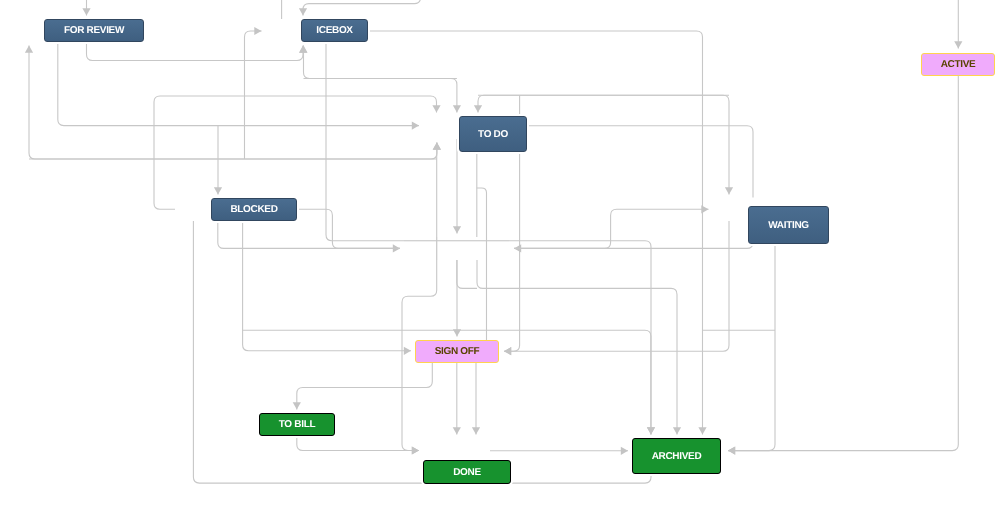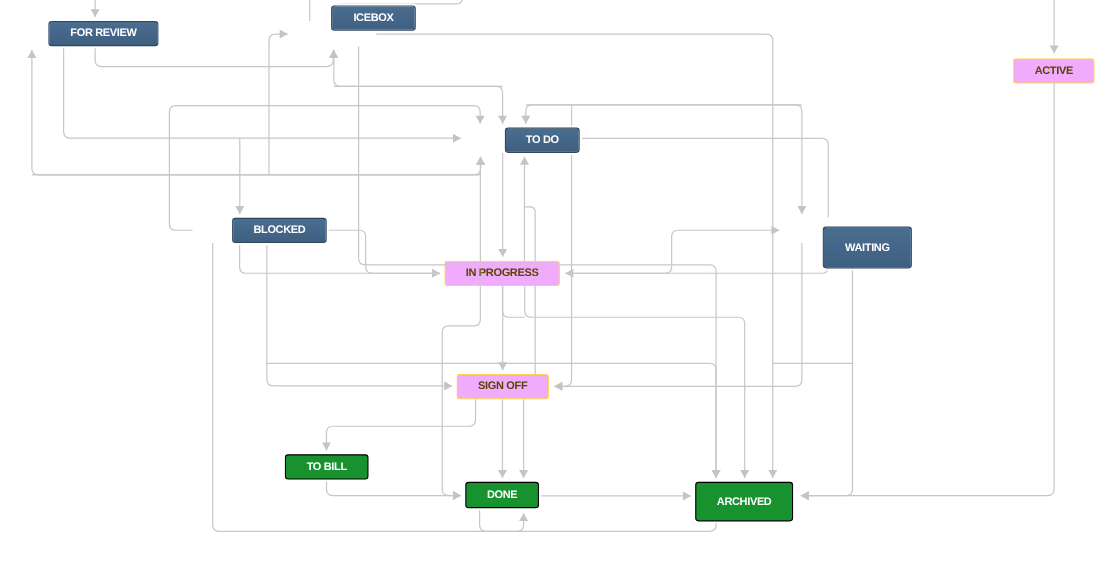--- a/index.html
+++ b/index.html
@@ -102,23 +102,20 @@
 <path class="arrowhead" d="M958.3,48.5 L954.2,41.3 L962.4,41.3 Z"></path>
 <path class="conn" d="M958.3,75.0L958.3,444.6Q958.3,450.6 952.3,450.6L728.0,450.6"></path>
 <path class="arrowhead" d="M728.0,450.6 L735.2,446.5 L735.2,454.7 Z"></path>
 <path class="conn" d="M420.5,-30.0L420.5,-2.4Q420.5,3.6 414.5,3.6L308.9,3.6Q303.0,3.6 303.0,9.6L303.0,15.5"></path>
 <path class="arrowhead" d="M303.0,15.5 L298.9,8.3 L307.1,8.3 Z"></path>
 <path class="conn" d="M281.6,-30.0L281.6,19.0"></path>
 </svg>
 <div class="node yellow" style="left:921px;top:53px;width:74px;height:23px">
       <span class="nlabel">ACTIVE</span>
     </div>
-<div class="node yellow" style="left:404px;top:237px;width:105px;height:23px">
-      <span class="nlabel">IN PROGRESS</span>
-    </div>
 <div class="node yellow" style="left:415px;top:340px;width:84px;height:23px">
       <span class="nlabel">SIGN OFF</span>
     </div>
 <svg class="wires" id="wires-over" viewBox="0 0 999 513">
 <defs>
         <clipPath id="yclip">
           <rect x="921" y="53" width="74" height="23" rx="3"></rect>
           <rect x="404" y="237" width="105" height="23" rx="3"></rect>
           <rect x="415" y="340" width="84" height="23" rx="3"></rect>
         </clipPath>
@@ -205,34 +202,34 @@
 <path class="conn" d="M958.3,75.0L958.3,444.6Q958.3,450.6 952.3,450.6L728.0,450.6"></path>
 <path class="arrowhead" d="M728.0,450.6 L735.2,446.5 L735.2,454.7 Z"></path>
 <path class="conn" d="M420.5,-30.0L420.5,-2.4Q420.5,3.6 414.5,3.6L308.9,3.6Q303.0,3.6 303.0,9.6L303.0,15.5"></path>
 <path class="arrowhead" d="M303.0,15.5 L298.9,8.3 L307.1,8.3 Z"></path>
 <path class="conn" d="M281.6,-30.0L281.6,19.0"></path>
 </g>
 </svg>
 <div class="node blue" style="left:8px;top:19px;width:100px;height:23px">
       <span class="nlabel">FOR REVIEW</span>
     </div>
-<div class="node blue" style="left:265px;top:5px;width:77px;height:23px">
+<div class="node blue" style="left:265px;top:19px;width:67px;height:23px">
       <span class="nlabel">ICEBOX</span>
     </div>
-<div class="node blue" style="left:423px;top:116px;width:68px;height:23px">
+<div class="node blue" style="left:423px;top:116px;width:68px;height:36px">
       <span class="nlabel">TO DO</span>
     </div>
 <div class="node blue" style="left:175px;top:198px;width:86px;height:23px">
       <span class="nlabel">BLOCKED</span>
     </div>
 <div class="node blue" style="left:712px;top:206px;width:81px;height:38px">
       <span class="nlabel">WAITING</span>
     </div>
 <div class="node green" style="left:259px;top:413px;width:76px;height:23px">
       <span class="nlabel">TO BILL</span>
     </div>
-<div class="node green" style="left:423px;top:438px;width:67px;height:24px">
+<div class="node green" style="left:423px;top:460px;width:88px;height:24px">
       <span class="nlabel">DONE</span>
     </div>
 <div class="node green" style="left:632px;top:438px;width:89px;height:36px">
       <span class="nlabel">ARCHIVED</span>
     </div>
 </div>
 
 </body></html>

